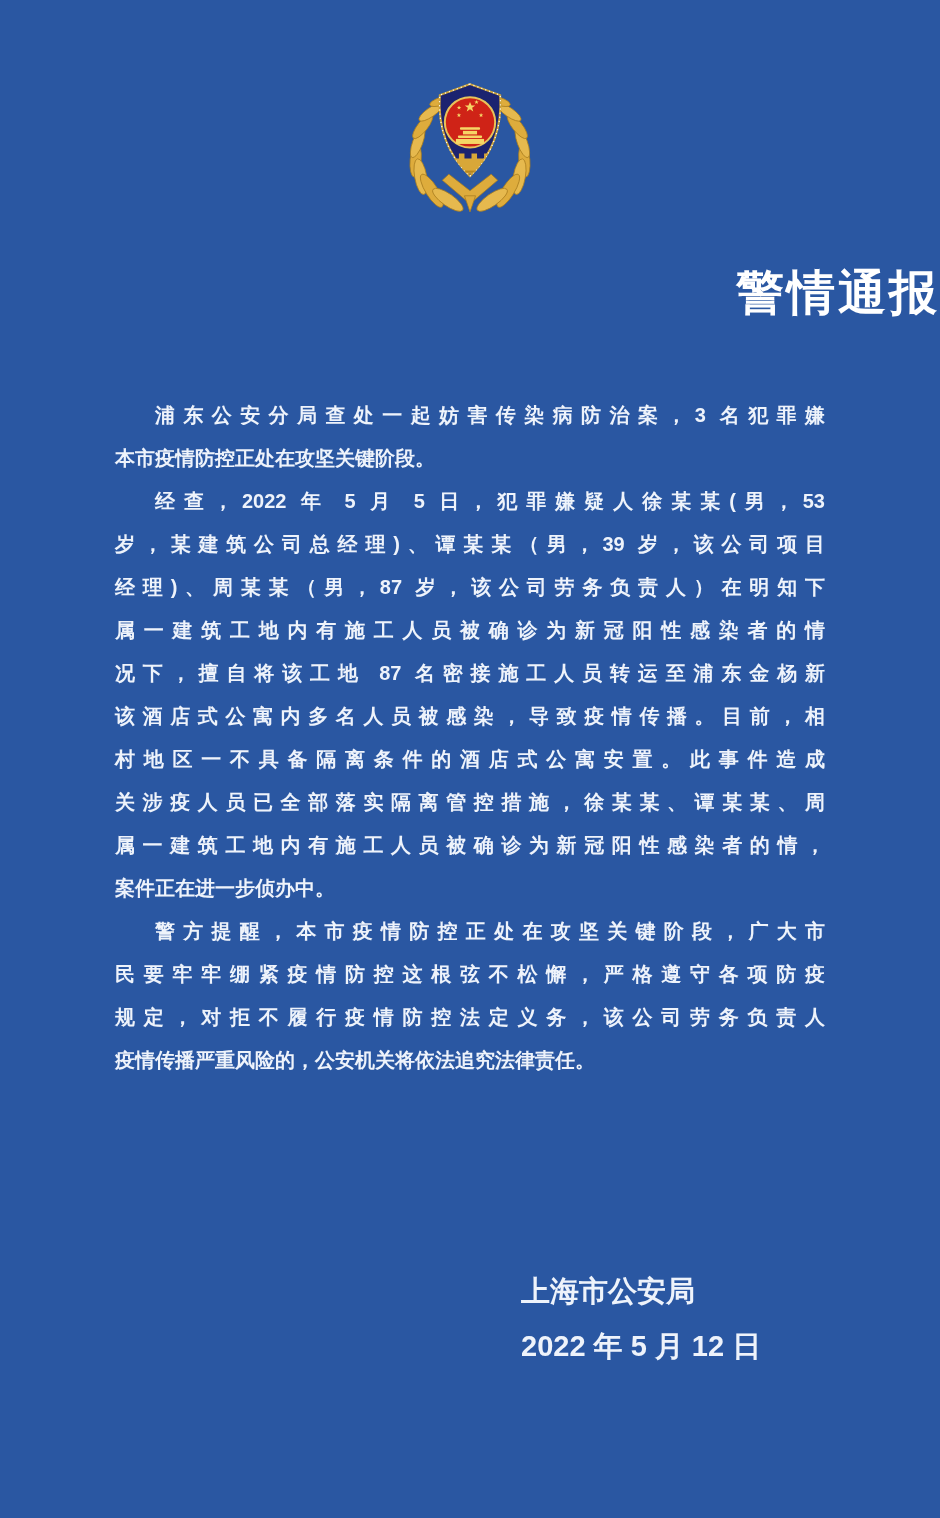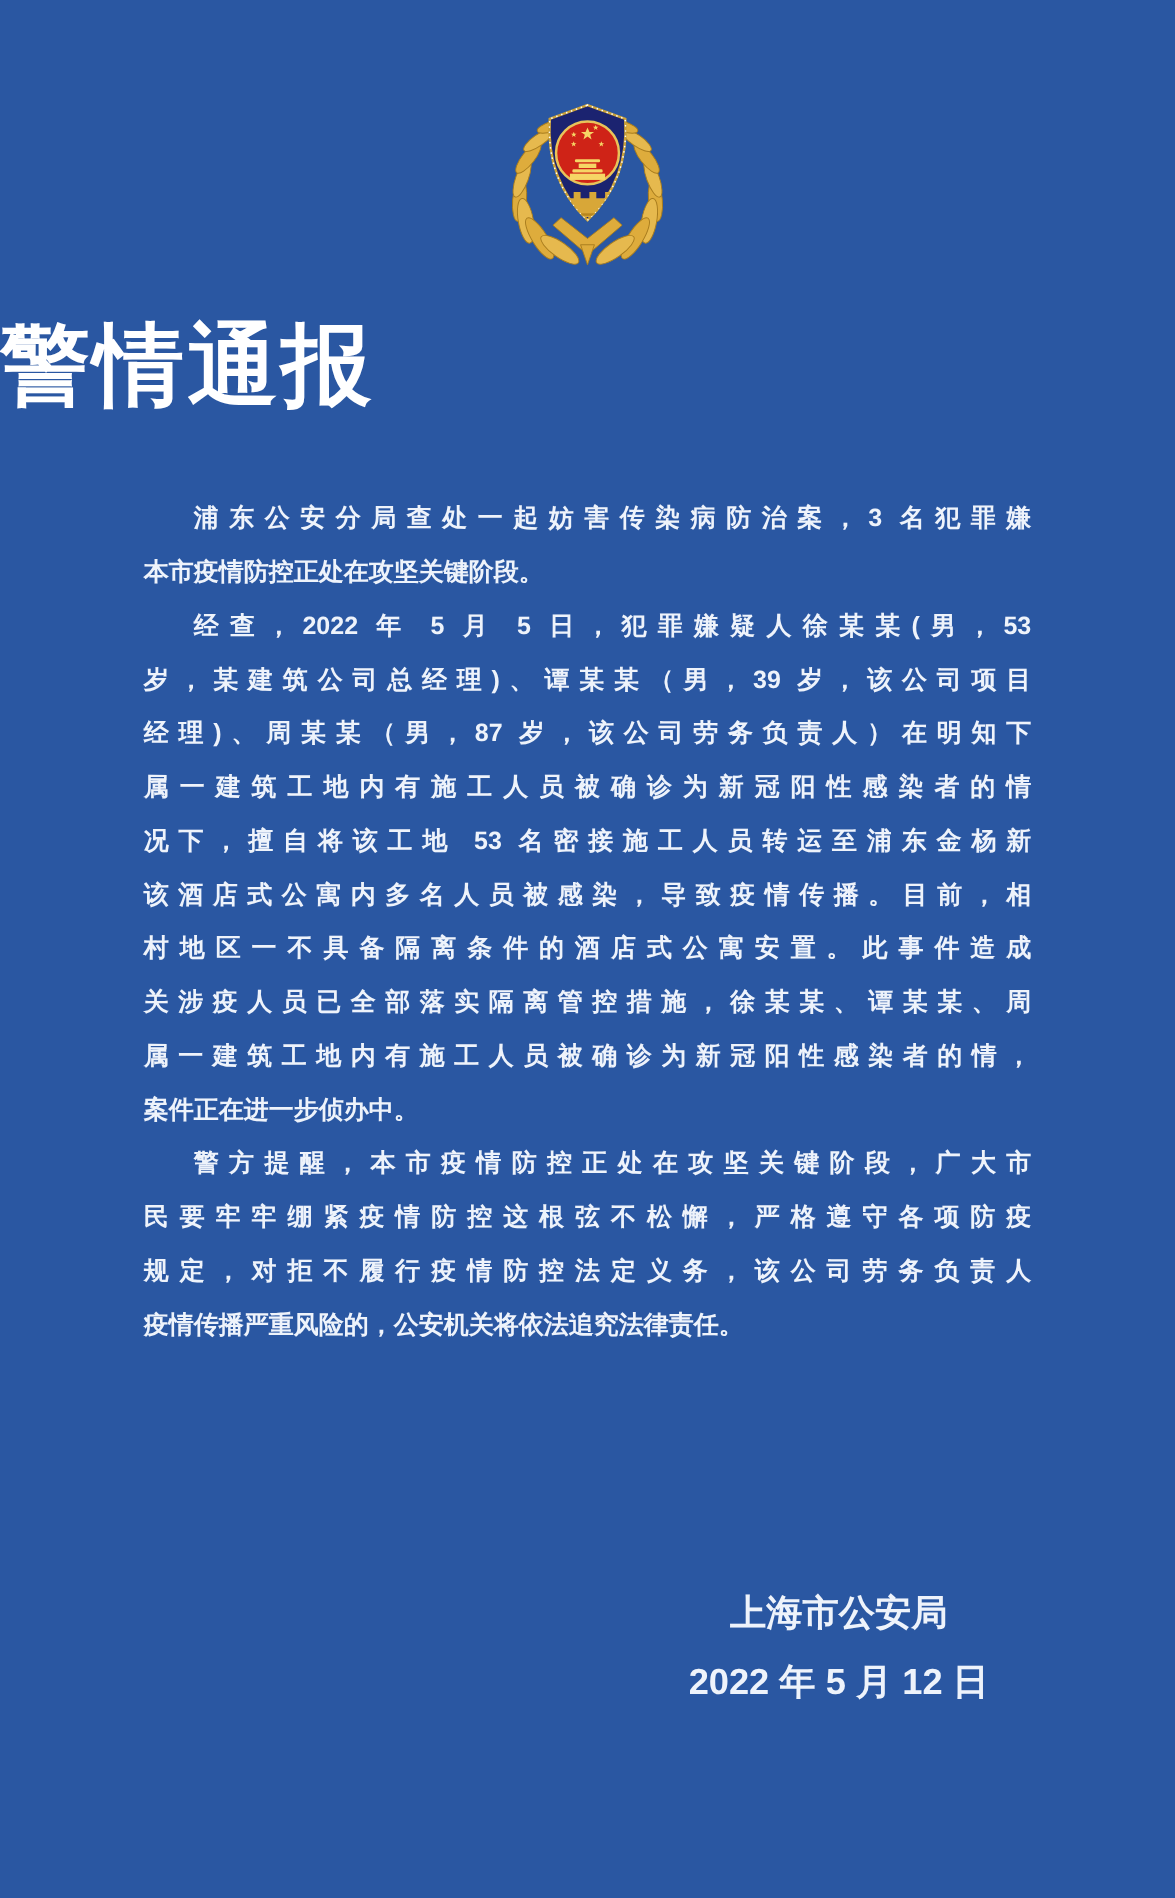--- a/index.html
+++ b/index.html
@@ -23,23 +23,23 @@
     height: 156px;
     margin: 72px auto 0 auto;
   }
   .badge-wrap svg {
     width: 100%;
     height: 100%;
     display: block;
   }
   .notice-title {
     margin-top: 34px;
-    text-align: left;
+    text-align: right;
     color: #ffffff;
-    font-size: 72px;
+    font-size: 48px;
     font-weight: bold;
     letter-spacing: 3px;
     line-height: 62px;
   }
   .body-text {
     margin: 70px 115px 0 115px;
     color: #eef3fb;
     font-size: 20px;
     line-height: 43px;
     font-weight: 600;
@@ -49,21 +49,21 @@
     text-align: justify;
     text-align-last: justify;
     text-justify: inter-character;
     white-space: normal;
   }
   .line.first { text-indent: 2em; }
   .line.last  { text-align-last: left; }
   .signature {
     width: 300px;
     margin: 182px 119px 0 auto;
-    text-align: center;
+    text-align: left;
     color: #eef3fb;
     font-size: 29px;
     line-height: 55px;
     font-weight: 600;
   }
 </style>
 </head>
 <body style="background-color: rgb(42, 87, 162);">
 
 <div class="notice">
@@ -125,21 +125,21 @@
   <div class="body-text" style="color: rgb(238, 243, 251);">
       <div class="para">
         <div class="line first">浦东公安分局查处一起妨害传染病防治案，3 名犯罪嫌</div>
         <div class="line last">本市疫情防控正处在攻坚关键阶段。</div>
       </div>
       <div class="para">
         <div class="line first">经查，2022 年 5 月 5 日，犯罪嫌疑人徐某某(男，53</div>
         <div class="line">岁，某建筑公司总经理)、谭某某（男，39 岁，该公司项目</div>
         <div class="line">经理)、周某某（男，87 岁，该公司劳务负责人）在明知下</div>
         <div class="line">属一建筑工地内有施工人员被确诊为新冠阳性感染者的情</div>
-        <div class="line">况下，擅自将该工地 53 名密接施工人员转运至浦东金杨新</div>
+        <div class="line">况下，擅自将该工地 87 名密接施工人员转运至浦东金杨新</div>
         <div class="line">该酒店式公寓内多名人员被感染，导致疫情传播。目前，相</div>
         <div class="line">村地区一不具备隔离条件的酒店式公寓安置。此事件造成</div>
         <div class="line">关涉疫人员已全部落实隔离管控措施，徐某某、谭某某、周</div>
         <div class="line">属一建筑工地内有施工人员被确诊为新冠阳性感染者的情，</div>
         <div class="line last">案件正在进一步侦办中。</div>
       </div>
       <div class="para">
         <div class="line first">警方提醒，本市疫情防控正处在攻坚关键阶段，广大市</div>
         <div class="line">民要牢牢绷紧疫情防控这根弦不松懈，严格遵守各项防疫</div>
         <div class="line">规定，对拒不履行疫情防控法定义务，该公司劳务负责人</div>

